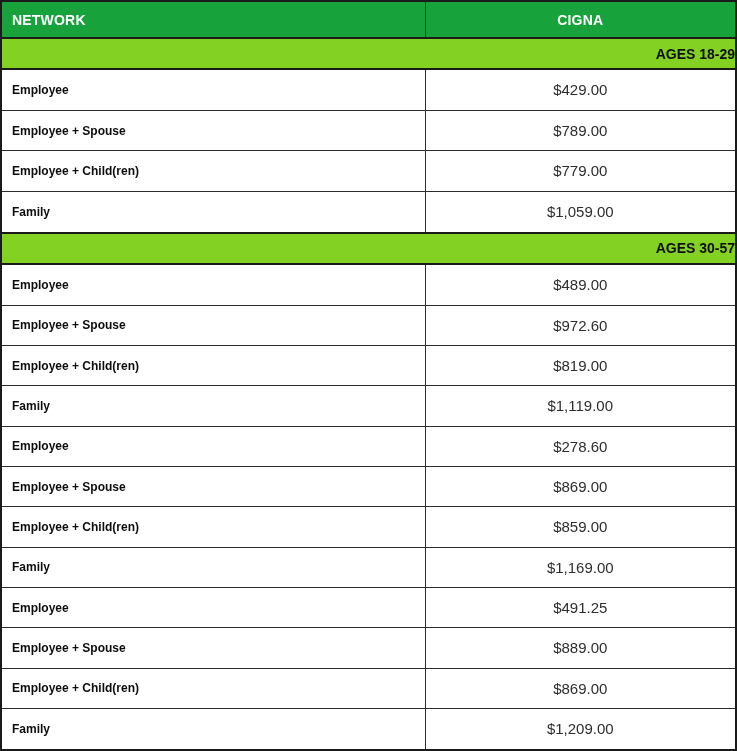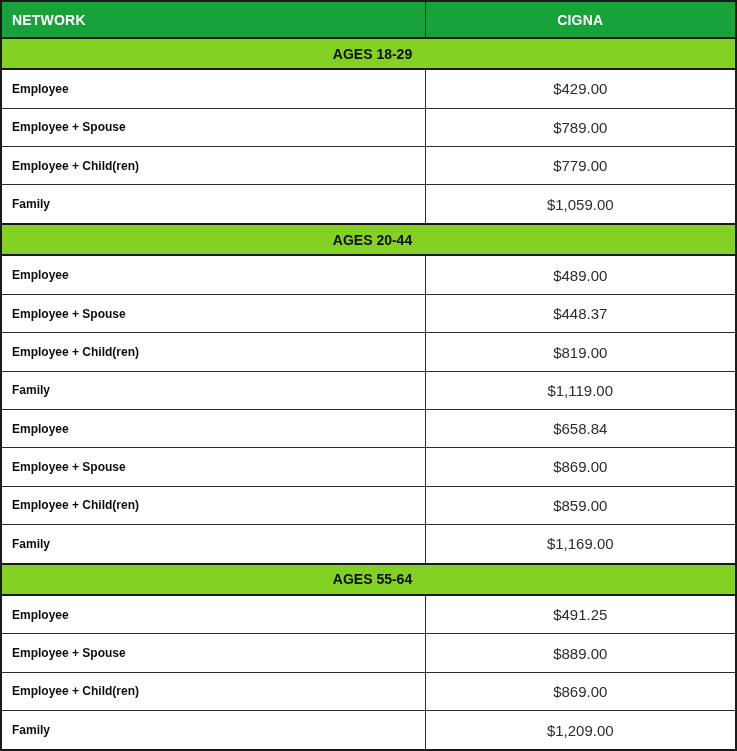--- a/index.html
+++ b/index.html
@@ -41,21 +41,21 @@
     letter-spacing: 0.2px;
   }
   th.th-network { text-align: left; padding-left: 10px; }
   th.th-cigna   { text-align: center; }
   tr.section-row { height: 31px; }
   tr.section-row td {
     background: var(--section-bg);
     color: var(--label-text);
     font-size: 14px;
     font-weight: bold;
-    text-align: center;
+    text-align: right;
     padding-left: 8px;
     border-top-width: 2px;
     border-bottom-width: 2px;
     border-top-color: var(--outer-border);
     border-bottom-color: var(--outer-border);
   }
   tr.data-row td.label-cell {
     background: #ffffff;
     color: var(--label-text);
     font-size: 12px;
@@ -102,59 +102,56 @@
     <tr class="data-row">
       <td class="label-cell">Employee + Child(ren)</td>
       <td class="price-cell">$779.00</td>
     </tr>
     <tr class="data-row">
       <td class="label-cell">Family</td>
       <td class="price-cell">$1,059.00</td>
     </tr>
 
     <tr class="section-row">
-      <td colspan="2">AGES 20-44</td>
+      <td colspan="2">AGES 30-57</td>
     </tr>
     <tr class="data-row">
       <td class="label-cell">Employee</td>
       <td class="price-cell">$489.00</td>
     </tr>
     <tr class="data-row">
       <td class="label-cell">Employee + Spouse</td>
-      <td class="price-cell">$448.37</td>
+      <td class="price-cell">$972.60</td>
     </tr>
     <tr class="data-row">
       <td class="label-cell">Employee + Child(ren)</td>
       <td class="price-cell">$819.00</td>
     </tr>
     <tr class="data-row">
       <td class="label-cell">Family</td>
       <td class="price-cell">$1,119.00</td>
     </tr>
 
     <tr class="data-row">
       <td class="label-cell">Employee</td>
-      <td class="price-cell">$658.84</td>
+      <td class="price-cell">$278.60</td>
     </tr>
     <tr class="data-row">
       <td class="label-cell">Employee + Spouse</td>
       <td class="price-cell">$869.00</td>
     </tr>
     <tr class="data-row">
       <td class="label-cell">Employee + Child(ren)</td>
       <td class="price-cell">$859.00</td>
     </tr>
     <tr class="data-row">
       <td class="label-cell">Family</td>
       <td class="price-cell">$1,169.00</td>
     </tr>
 
-    <tr class="section-row">
-      <td colspan="2">AGES 55-64</td>
-    </tr>
     <tr class="data-row">
       <td class="label-cell">Employee</td>
       <td class="price-cell">$491.25</td>
     </tr>
     <tr class="data-row">
       <td class="label-cell">Employee + Spouse</td>
       <td class="price-cell">$889.00</td>
     </tr>
     <tr class="data-row">
       <td class="label-cell">Employee + Child(ren)</td>

